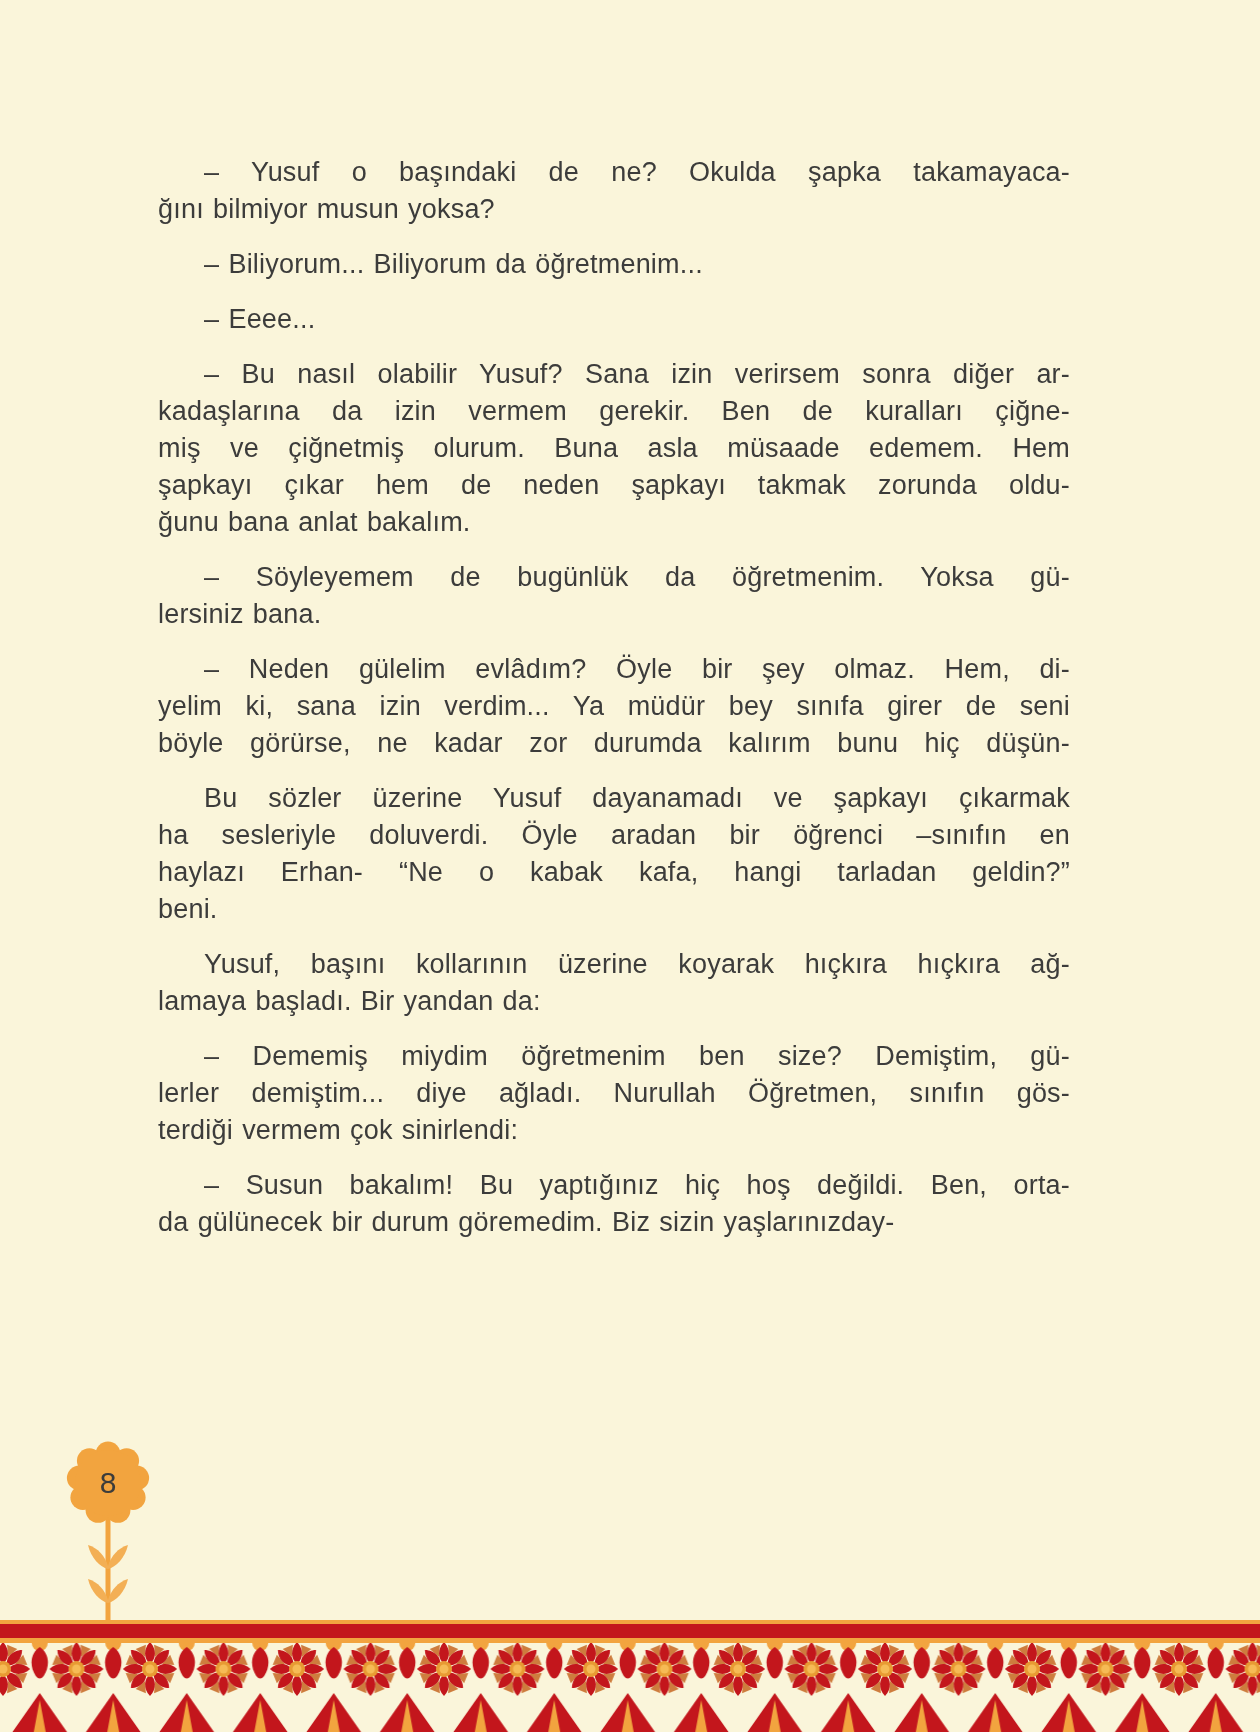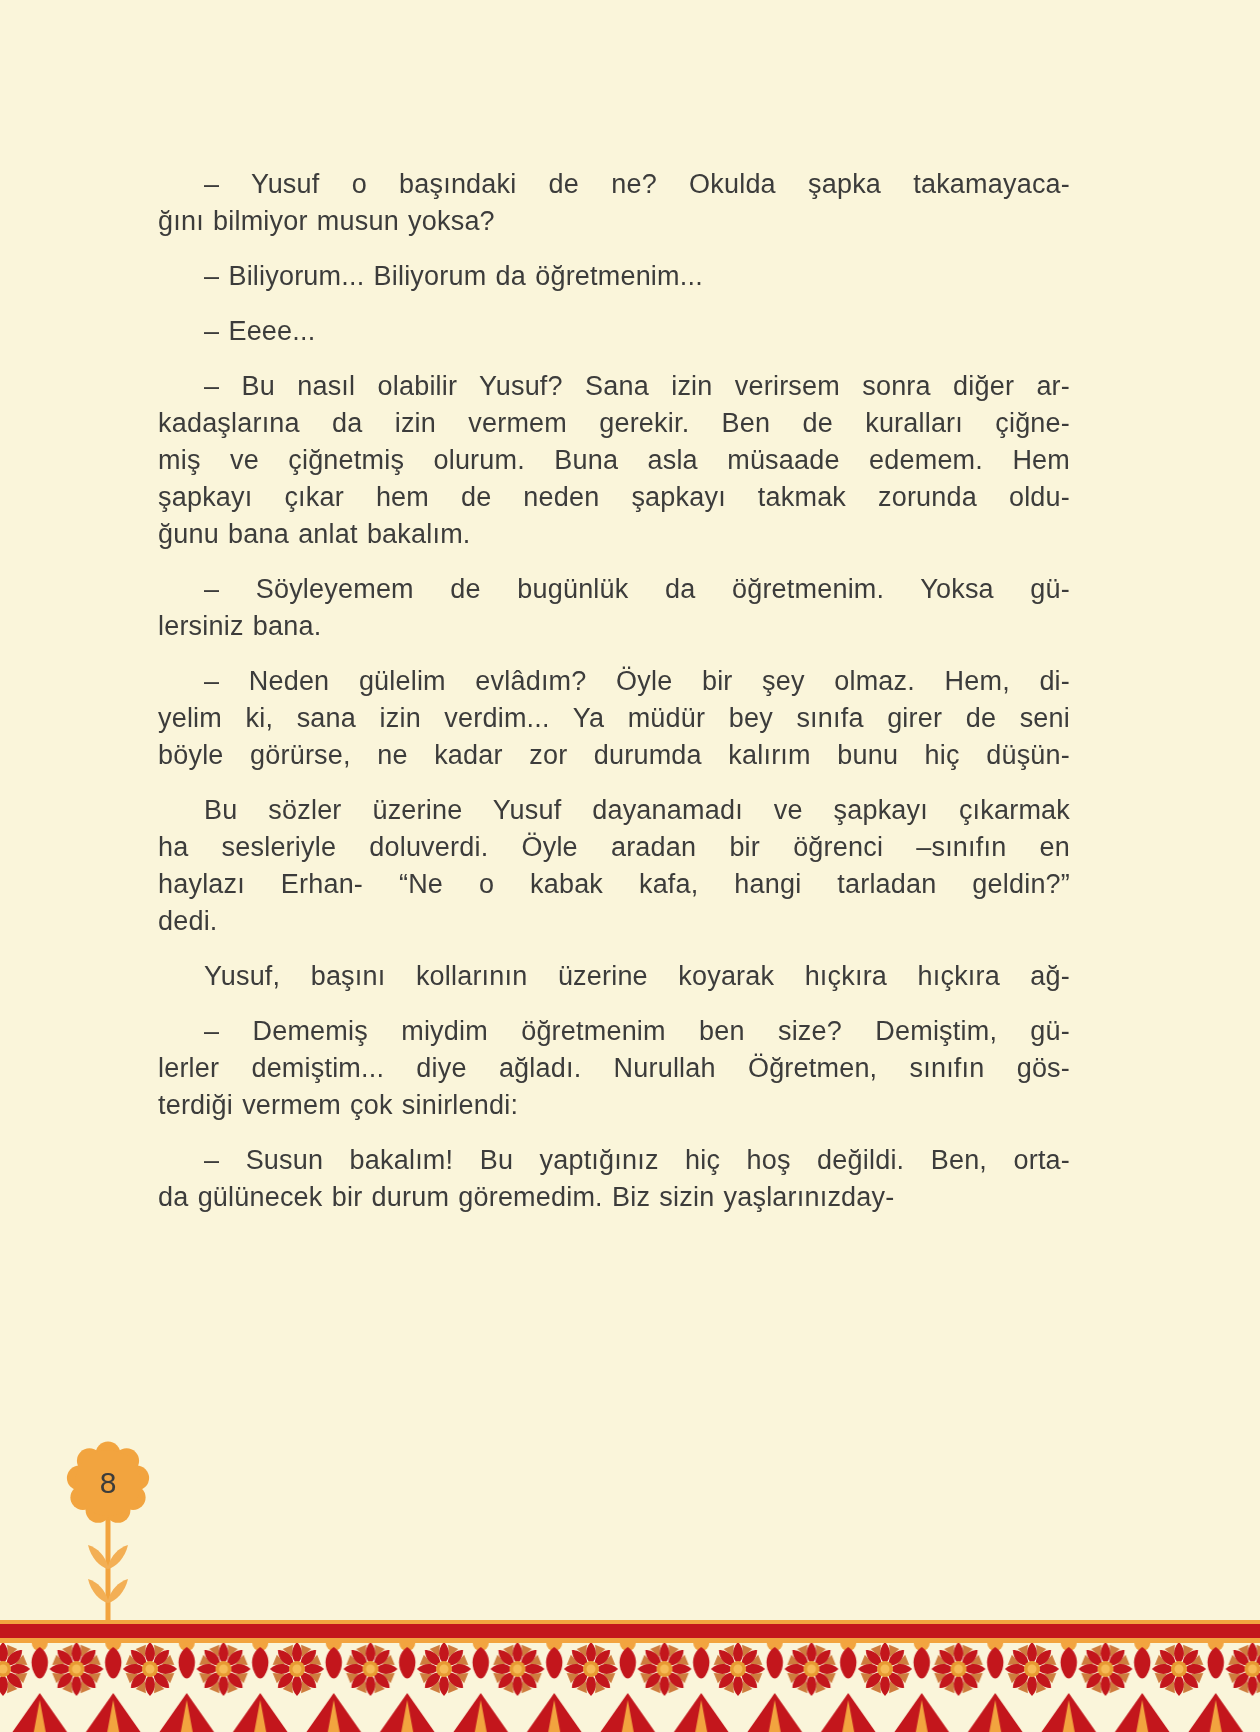--- a/index.html
+++ b/index.html
@@ -15,21 +15,21 @@
     position:absolute;
     left:158px;
     top:150px;
     width:912px;
     color:#3C3C3B;
     font-size:27px;
     line-height:37px;
     letter-spacing:0.2px;
     word-spacing:1.5px;
   }
-  .paragraph{margin:16px 0 18px 0;}
+  .paragraph{margin:4px 0 18px 0;}
   .line{text-align:justify;text-align-last:justify;}
   .line.para-end{text-align-last:left;}
   .paragraph .line:first-child{text-indent:46px;}
   .pagenum-flower{position:absolute;left:58px;top:1437px;}
   .bottom-border{position:absolute;left:0;bottom:0;display:block;}
 </style>
 </head>
 <body>
 
 <div class="page">
@@ -58,24 +58,25 @@
       </div>
       <div class="paragraph">
         <div class="line">– Neden gülelim evlâdım? Öyle bir şey olmaz. Hem, di-</div>
         <div class="line">yelim ki, sana izin verdim... Ya müdür bey sınıfa girer de seni</div>
         <div class="line">böyle görürse, ne kadar zor durumda kalırım bunu hiç düşün-</div>
       </div>
       <div class="paragraph">
         <div class="line">Bu sözler üzerine Yusuf dayanamadı ve şapkayı çıkarmak</div>
         <div class="line">ha sesleriyle doluverdi. Öyle aradan bir öğrenci –sınıfın en</div>
         <div class="line">haylazı Erhan- “Ne o kabak kafa, hangi tarladan geldin?”</div>
-        <div class="line para-end">dedi.</div>
+        <div class="line para-end">beni.</div>
       </div>
       <div class="paragraph">
         <div class="line">Yusuf, başını kollarının üzerine koyarak hıçkıra hıçkıra ağ-</div>
+        <div class="line para-end">lamaya başladı. Bir yandan da:</div>
       </div>
       <div class="paragraph">
         <div class="line">– Dememiş miydim öğretmenim ben size? Demiştim, gü-</div>
         <div class="line">lerler demiştim... diye ağladı. Nurullah Öğretmen, sınıfın gös-</div>
         <div class="line para-end">terdiği vermem çok sinirlendi:</div>
       </div>
       <div class="paragraph">
         <div class="line">– Susun bakalım! Bu yaptığınız hiç hoş değildi. Ben, orta-</div>
         <div class="line para-end">da gülünecek bir durum göremedim. Biz sizin yaşlarınızday-</div>
       </div>

